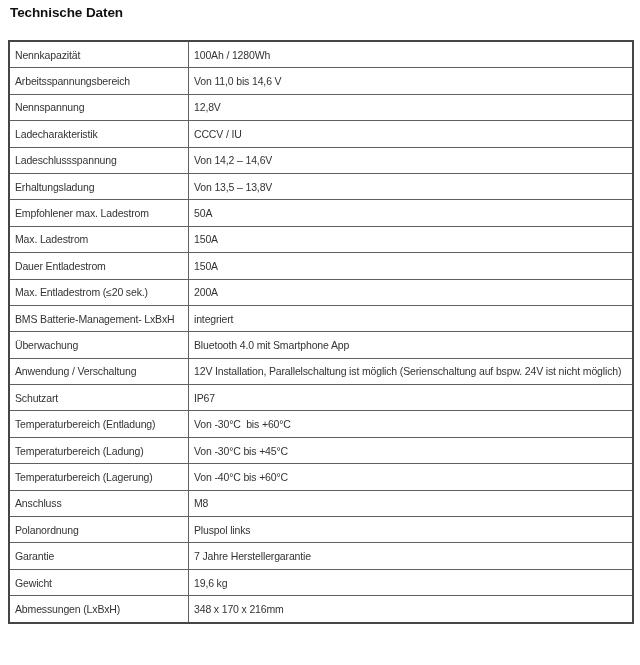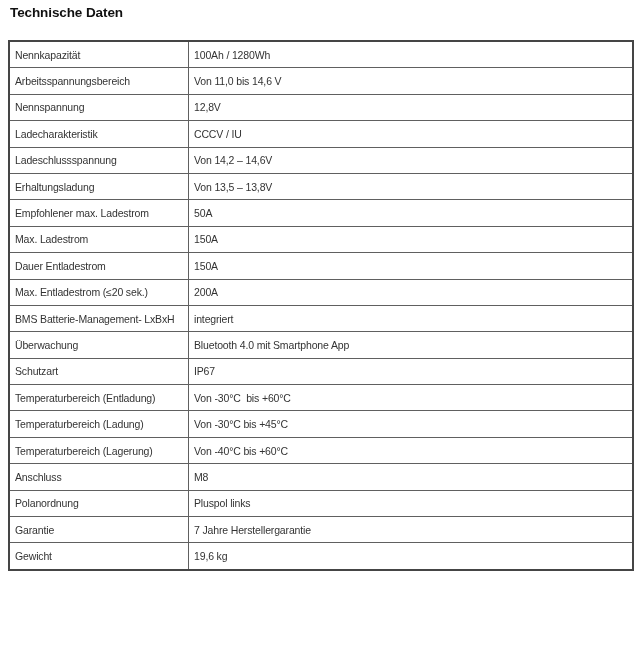--- a/index.html
+++ b/index.html
@@ -94,20 +94,24 @@
         </tr>
         <tr>
           <td class="label-cell">BMS Batterie-Management- LxBxH</td>
           <td class="value-cell">integriert</td>
         </tr>
         <tr>
           <td class="label-cell">Überwachung</td>
           <td class="value-cell">Bluetooth 4.0 mit Smartphone App</td>
         </tr>
         <tr>
+          <td class="label-cell">Anwendung / Verschaltung</td>
+          <td class="value-cell">12V Installation, Parallelschaltung ist möglich (Serienschaltung auf bspw. 24V ist nicht möglich)</td>
+        </tr>
+        <tr>
           <td class="label-cell">Schutzart</td>
           <td class="value-cell">IP67</td>
         </tr>
         <tr>
           <td class="label-cell">Temperaturbereich (Entladung)</td>
           <td class="value-cell">Von -30°C  bis +60°C</td>
         </tr>
         <tr>
           <td class="label-cell">Temperaturbereich (Ladung)</td>
           <td class="value-cell">Von -30°C bis +45°C</td>
@@ -125,15 +129,19 @@
           <td class="value-cell">Pluspol links</td>
         </tr>
         <tr>
           <td class="label-cell">Garantie</td>
           <td class="value-cell">7 Jahre Herstellergarantie</td>
         </tr>
         <tr>
           <td class="label-cell">Gewicht</td>
           <td class="value-cell">19,6 kg</td>
         </tr>
+        <tr>
+          <td class="label-cell">Abmessungen (LxBxH)</td>
+          <td class="value-cell">348 x 170 x 216mm</td>
+        </tr>
       </tbody>
   </table>
 </div>
 
 </body></html>

